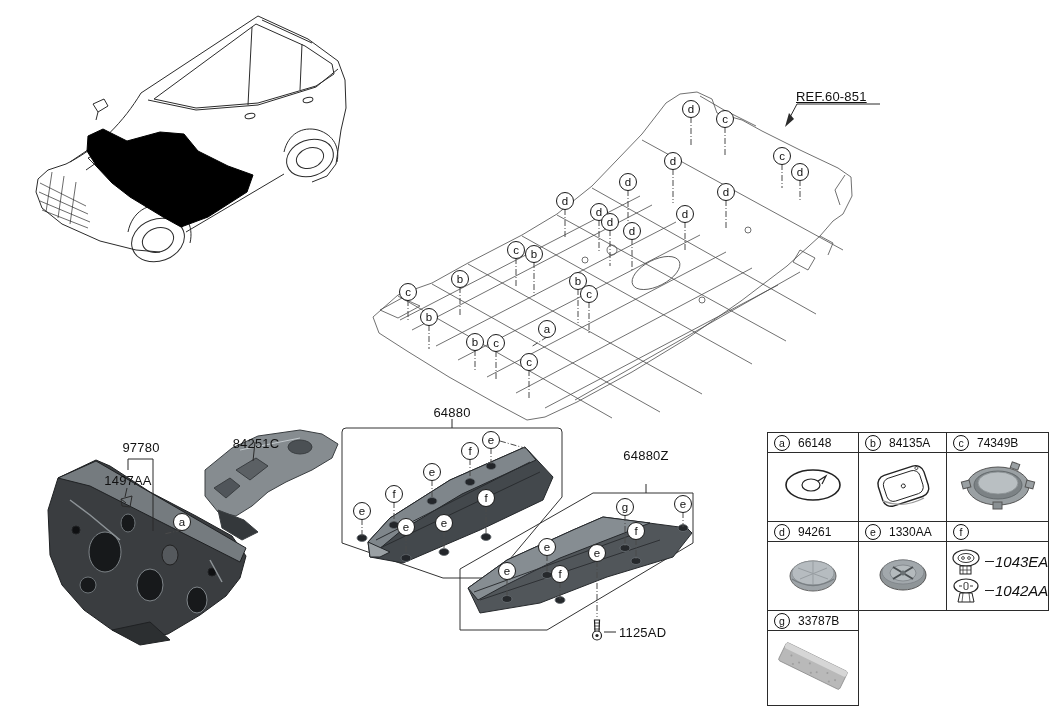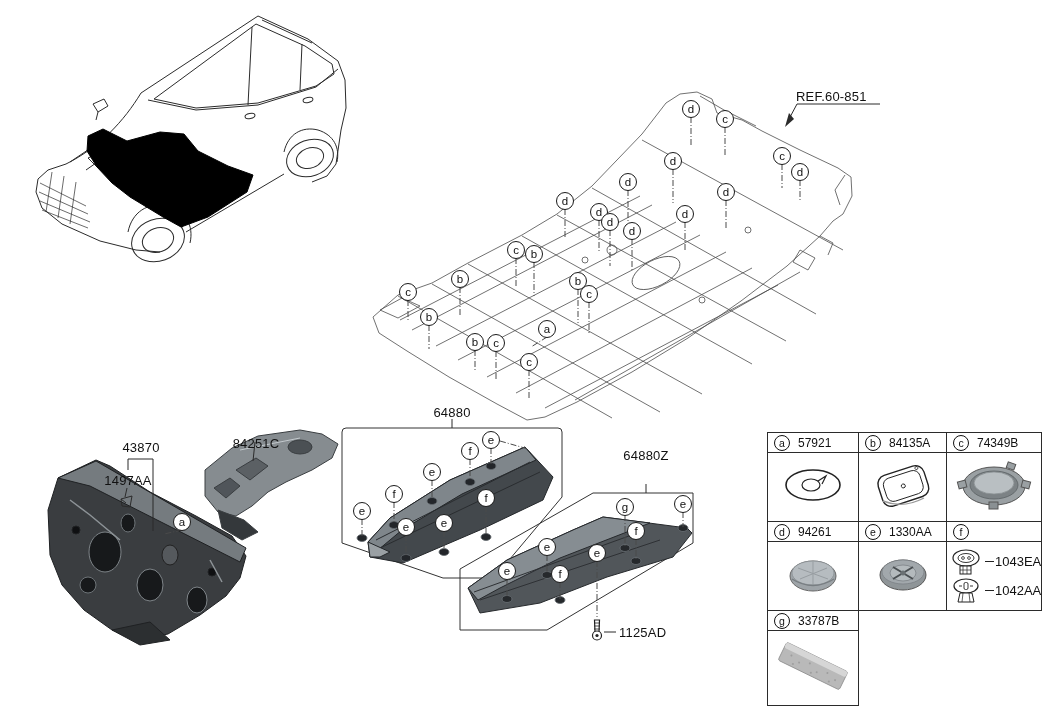--- a/index.html
+++ b/index.html
@@ -20,21 +20,21 @@
   .legend td.empty{border:none;}
   .hdr{height:20px;font-size:12px;vertical-align:middle;}
   .hdr .hwrap{display:flex;align-items:center;height:100%;}
   .cl{flex:0 0 auto;width:14px;height:14px;border:1px solid #111;border-radius:50%;display:inline-flex;
       align-items:center;justify-content:center;font-size:10.5px;margin:0 8px 0 6px;background:#fff;}
   .code{font-size:12px;}
   .bodyc{height:69px;text-align:center;vertical-align:middle;}
   .gbody{height:73px;}
   .fcell .frow{display:flex;align-items:center;justify-content:flex-start;height:29px;padding-left:4px;}
   .fdash{width:9px;border-top:1px solid #222;margin:0 1px 0 0;}
-  .fcode{font-size:13px;}
+  .fcode{font-size:15px;font-style:italic;}
 </style>
 </head>
 <body>
 
 <div class="canvas">
 
   <svg id="art" width="1063" height="727" viewBox="0 0 1063 727">
 
     <g stroke="#2b2b2b" stroke-width="1" fill="none" stroke-linejoin="round">
       <path d="M258,16 L308,39 L338,61 L345,80 L346,108 L341,130 L336,164 L327,176 L312,182"></path>
@@ -245,40 +245,40 @@
       <div class="callout" style="left: 435px; top: 514px;">e</div>
       <div class="callout" style="left: 674px; top: 495px;">e</div>
       <div class="callout" style="left: 616px; top: 498px;">g</div>
       <div class="callout" style="left: 627px; top: 522px;">f</div>
       <div class="callout" style="left: 588px; top: 544px;">e</div>
       <div class="callout" style="left: 538px; top: 538px;">e</div>
       <div class="callout" style="left: 551px; top: 565px;">f</div>
       <div class="callout" style="left: 498px; top: 562px;">e</div>
     </div>
 
-  <div class="lbl" style="left:796px;top:89px;">REF.60-851</div>
-  <div class="lbl center" style="left:141px;top:440px;">43870</div>
+  <div class="lbl" style="left:796px;top:89px;text-decoration:underline;">REF.60-851</div>
+  <div class="lbl center" style="left:141px;top:440px;">97780</div>
   <div class="lbl center" style="left:128px;top:473px;">1497AA</div>
   <div class="lbl center" style="left:256px;top:436px;">84251C</div>
   <div class="lbl center" style="left:452px;top:405px;">64880</div>
   <div class="lbl center" style="left:646px;top:448px;">64880Z</div>
   <div class="lbl" style="left:619px;top:625px;">1125AD</div>
 
   <table class="legend">
     <colgroup>
         <col style="width:91px">
         <col style="width:88px">
         <col style="width:92px">
       </colgroup>
     <tbody>
         <tr>
       <td class="hdr">
             <div class="hwrap">
         <span class="cl">a</span>
-        <span class="code">57921</span>
+        <span class="code">66148</span>
             </div>
           </td>
       <td class="hdr">
             <div class="hwrap">
         <span class="cl">b</span>
         <span class="code">84135A</span>
             </div>
           </td>
       <td class="hdr">
             <div class="hwrap">

